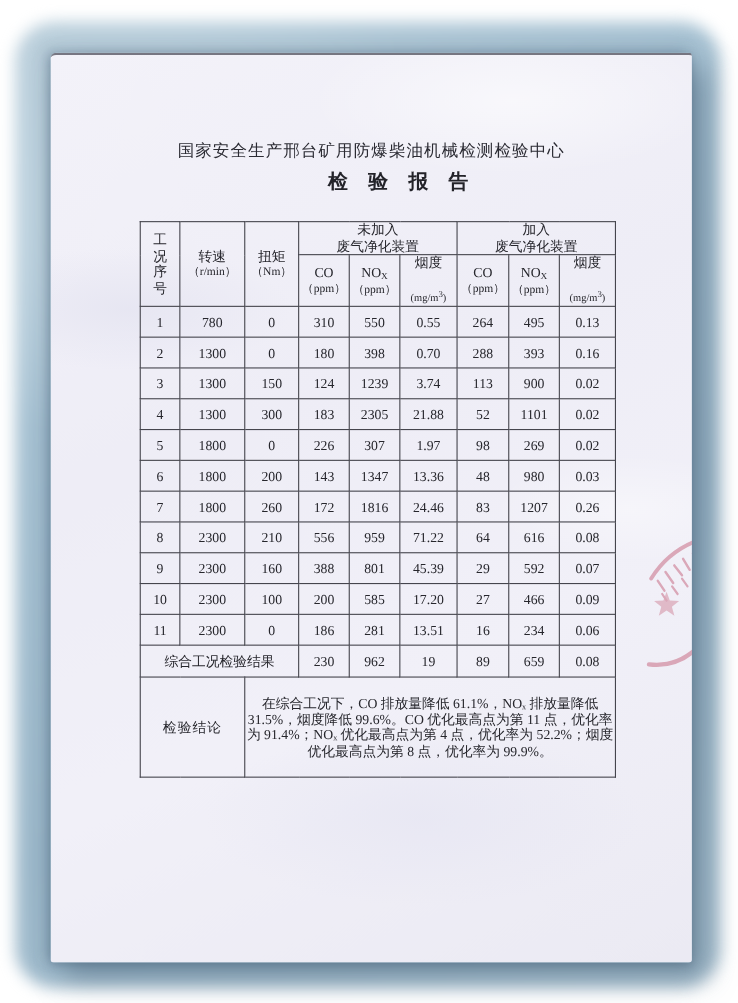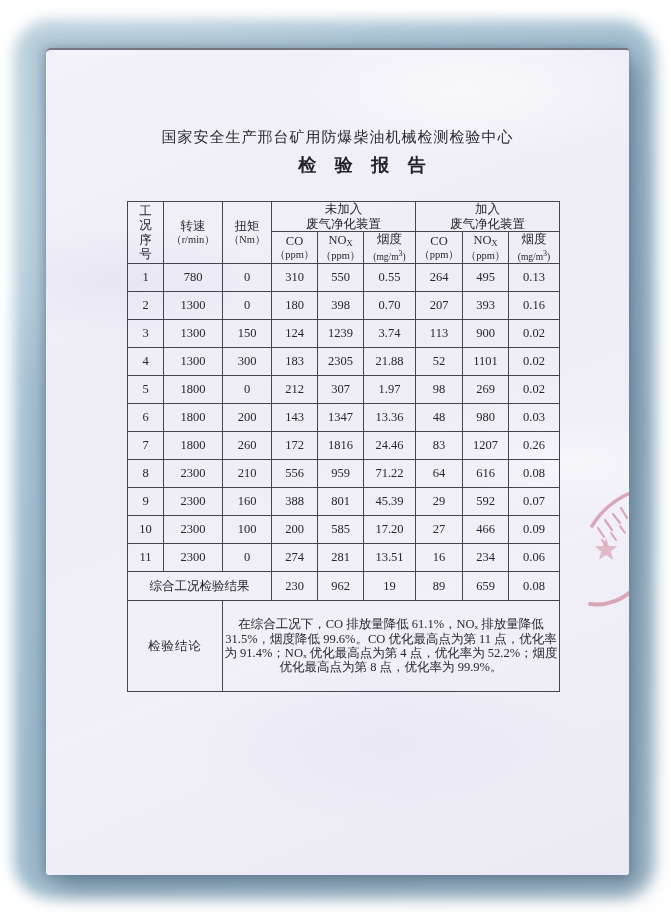--- a/index.html
+++ b/index.html
@@ -75,21 +75,21 @@
   tr.drow  { height: 28px; }
   tr.sumrow { height: 29px; }
   tr.conclrow { height: 91px; }
 
   .vert {
     width: 14px; margin: 0 auto; line-height: 14.5px;
     font-size: 12.5px; word-break: break-all;
   }
   .hdr-name { font-size: 12.5px; text-align: center; }
   .hdr-unit { font-size: 10.5px; margin-top: 1px; text-align: center; }
-  .hdr-unit-sm { font-size: 9.5px; margin-top: 2px; }
+  .hdr-unit-sm { font-size: 9.5px; margin-top: 17px; }
   sub { font-size: 8.5px; vertical-align: -2px; }
   sup { font-size: 8px; vertical-align: 4px; }
 
   td.concl-label { font-size: 13px; letter-spacing: 1px; }
   td.concl-text {
     text-align: left; vertical-align: middle;
     padding: 5px 8px 5px 12px;
     font-size: 12.5px; line-height: 17.5px;
   }
 
@@ -184,21 +184,21 @@
           <td>495</td>
           <td>0.13</td>
         </tr>
         <tr class="drow">
           <td>2</td>
           <td>1300</td>
           <td>0</td>
           <td>180</td>
           <td>398</td>
           <td>0.70</td>
-          <td>207</td>
+          <td>288</td>
           <td>393</td>
           <td>0.16</td>
         </tr>
         <tr class="drow">
           <td>3</td>
           <td>1300</td>
           <td>150</td>
           <td>124</td>
           <td>1239</td>
           <td>3.74</td>
@@ -214,21 +214,21 @@
           <td>2305</td>
           <td>21.88</td>
           <td>52</td>
           <td>1101</td>
           <td>0.02</td>
         </tr>
         <tr class="drow">
           <td>5</td>
           <td>1800</td>
           <td>0</td>
-          <td>212</td>
+          <td>226</td>
           <td>307</td>
           <td>1.97</td>
           <td>98</td>
           <td>269</td>
           <td>0.02</td>
         </tr>
         <tr class="drow">
           <td>6</td>
           <td>1800</td>
           <td>200</td>
@@ -280,21 +280,21 @@
           <td>585</td>
           <td>17.20</td>
           <td>27</td>
           <td>466</td>
           <td>0.09</td>
         </tr>
         <tr class="drow">
           <td>11</td>
           <td>2300</td>
           <td>0</td>
-          <td>274</td>
+          <td>186</td>
           <td>281</td>
           <td>13.51</td>
           <td>16</td>
           <td>234</td>
           <td>0.06</td>
         </tr>
 
         <tr class="sumrow">
           <td colspan="3">综合工况检验结果</td>
           <td>230</td>

